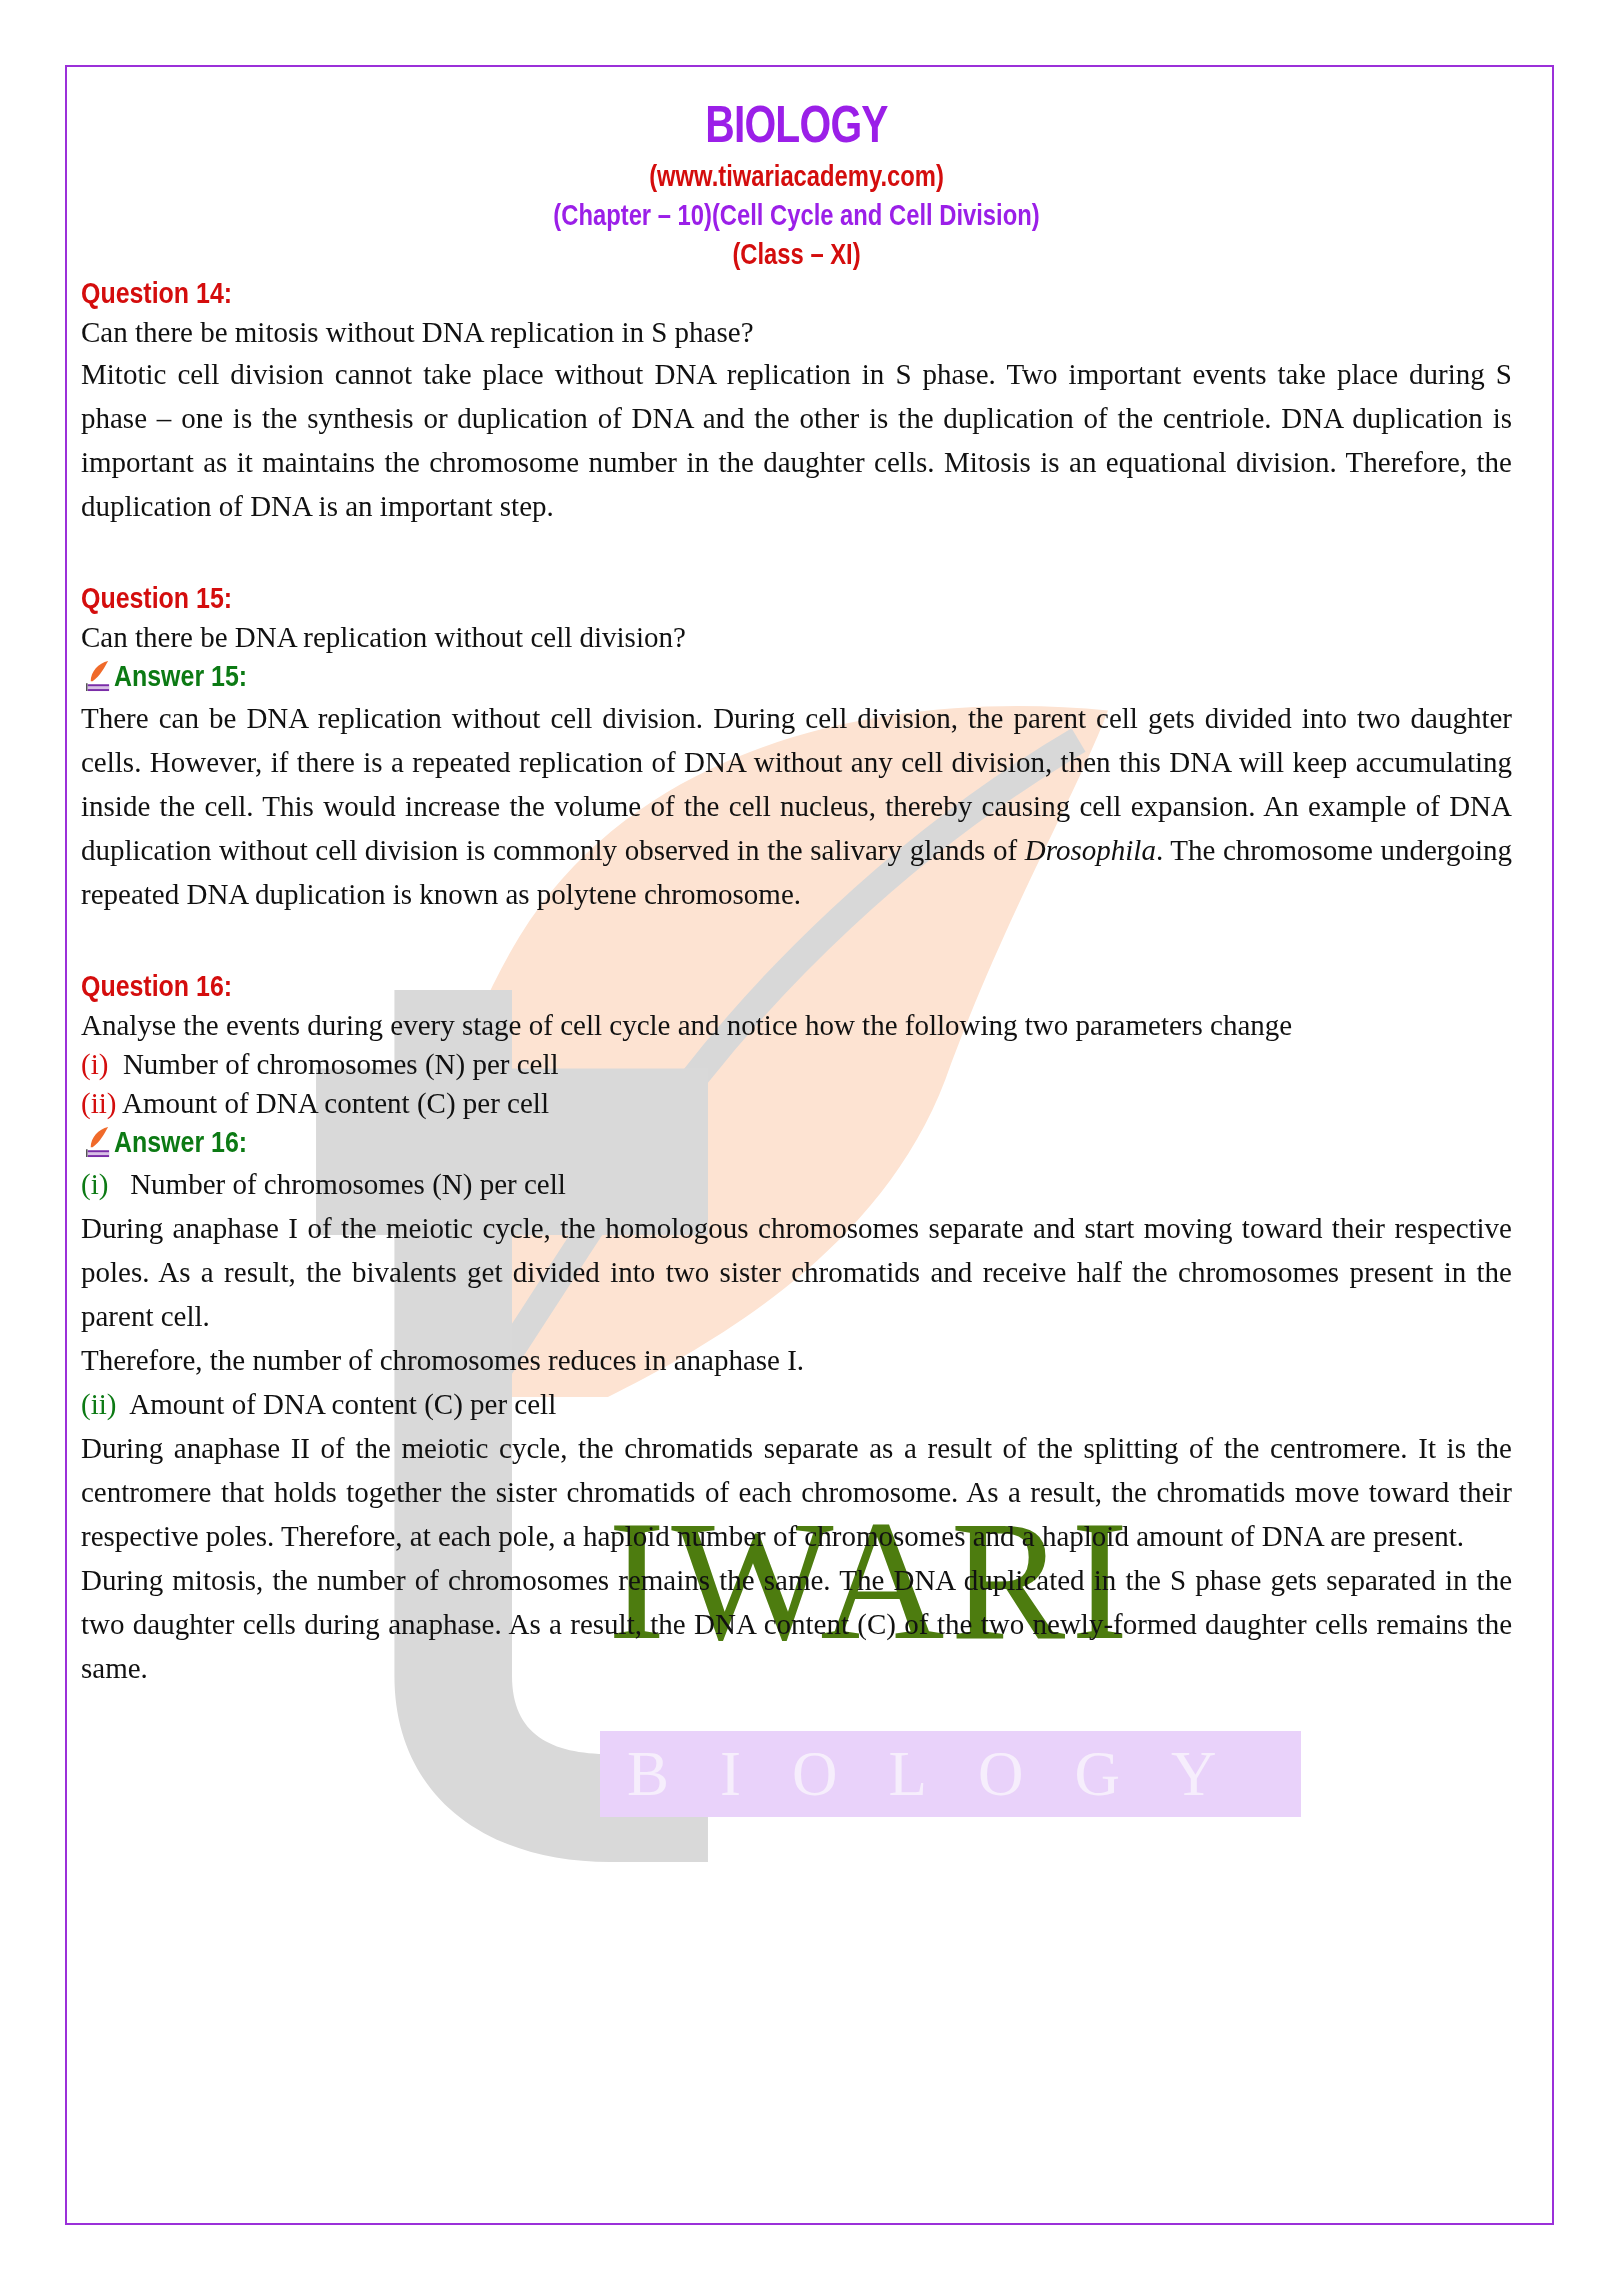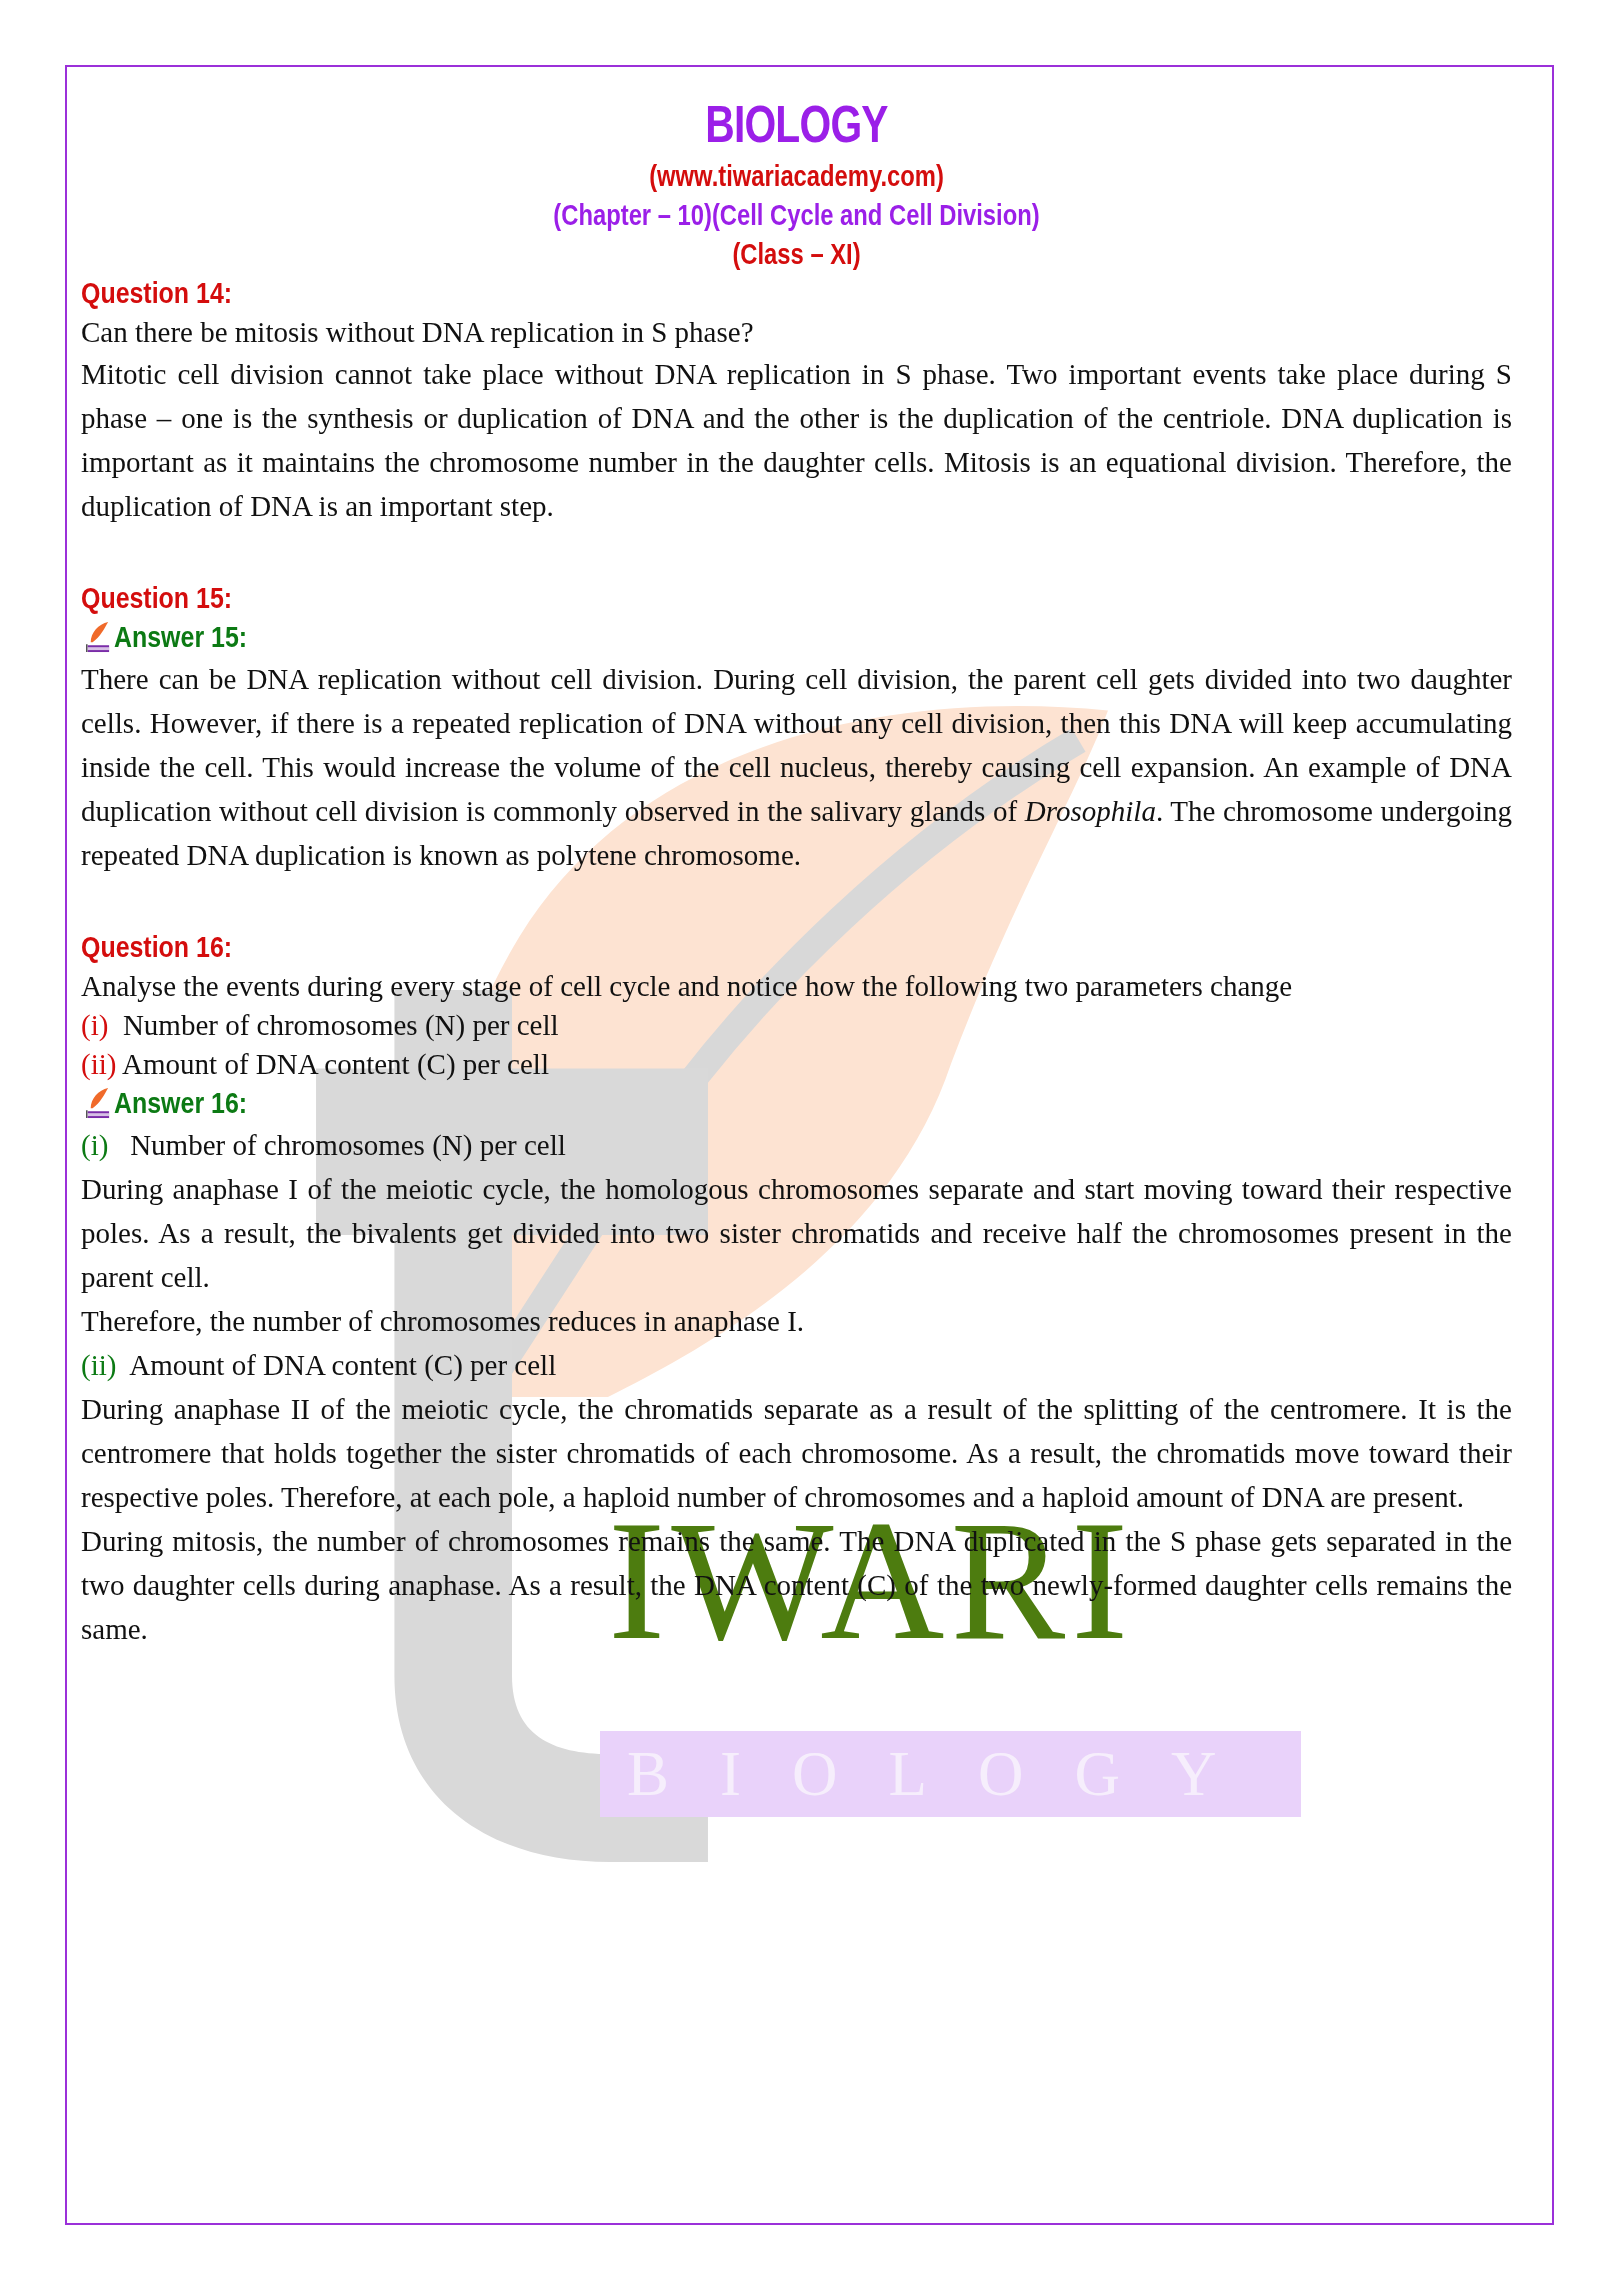--- a/index.html
+++ b/index.html
@@ -74,20 +74,21 @@
   <section>
     <div class="q-label">Question 14:</div>
     <div class="q-text">Can there be mitosis without DNA replication in S phase?</div>
     <div class="text">Mitotic cell division cannot take place without DNA replication in S phase. Two important events take place during S phase – one is the synthesis or duplication of DNA and the other is the duplication of the centriole. DNA duplication is important as it maintains the chromosome number in the daughter cells. Mitosis is an equational division. Therefore, the duplication of DNA is an important step.</div>
   </section>
 
   <div class="gap"></div>
 
   <section>
     <div class="q-label">Question 15:</div>
+    <div class="q-text">Can there be DNA replication without cell division?</div>
     <div class="a-label">
       <svg class="quill" viewBox="0 0 32 34">
         <path d="M10 22 C 10 12, 18 3, 28 1 C 24 8, 20 16, 12 22 Z" fill="#f06a2a"></path>
         <path d="M6 24 L 6 32" stroke="#444" stroke-width="1.5"></path>
         <rect x="7" y="25" width="22" height="7" fill="#7a2ca8"></rect>
         <rect x="7" y="27" width="22" height="3" fill="#ffffff" opacity="0.7"></rect>
       </svg>
       <span class="lbl">Answer 15:</span>
     </div>
     <div class="text"><span>There can be DNA replication without cell division. During cell division, the parent cell gets divided into two daughter cells. However, if there is a repeated replication of DNA without any cell division, then this DNA will keep accumulating inside the cell. This would increase the volume of the cell nucleus, thereby causing cell expansion. An example of DNA duplication without cell division is commonly observed in the salivary glands of </span><i>Drosophila</i><span>. The chromosome undergoing repeated DNA duplication is known as polytene chromosome.</span></div>

